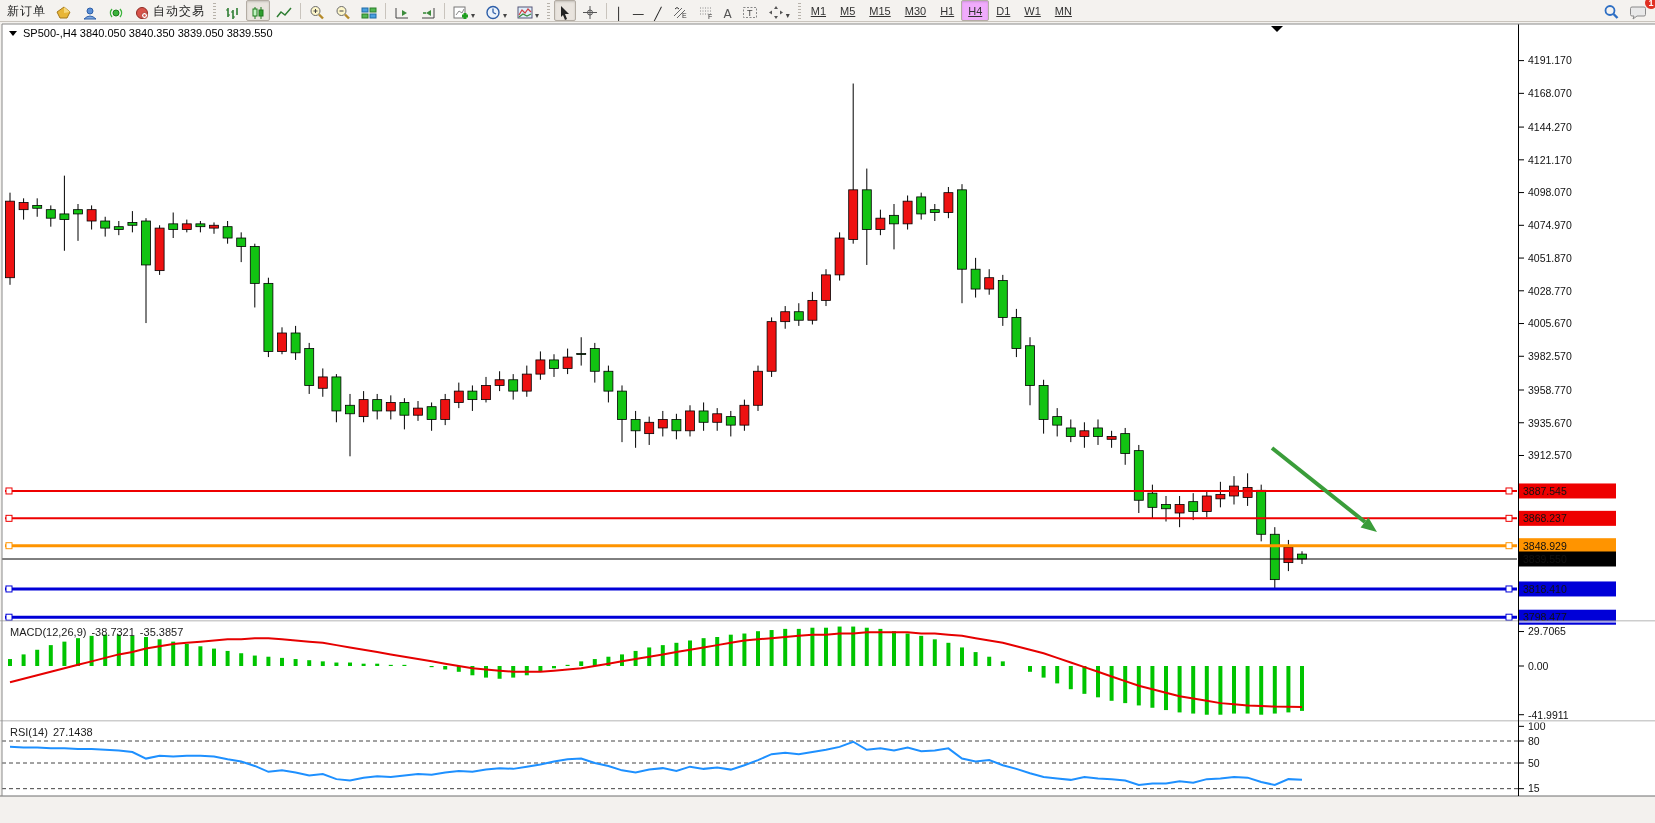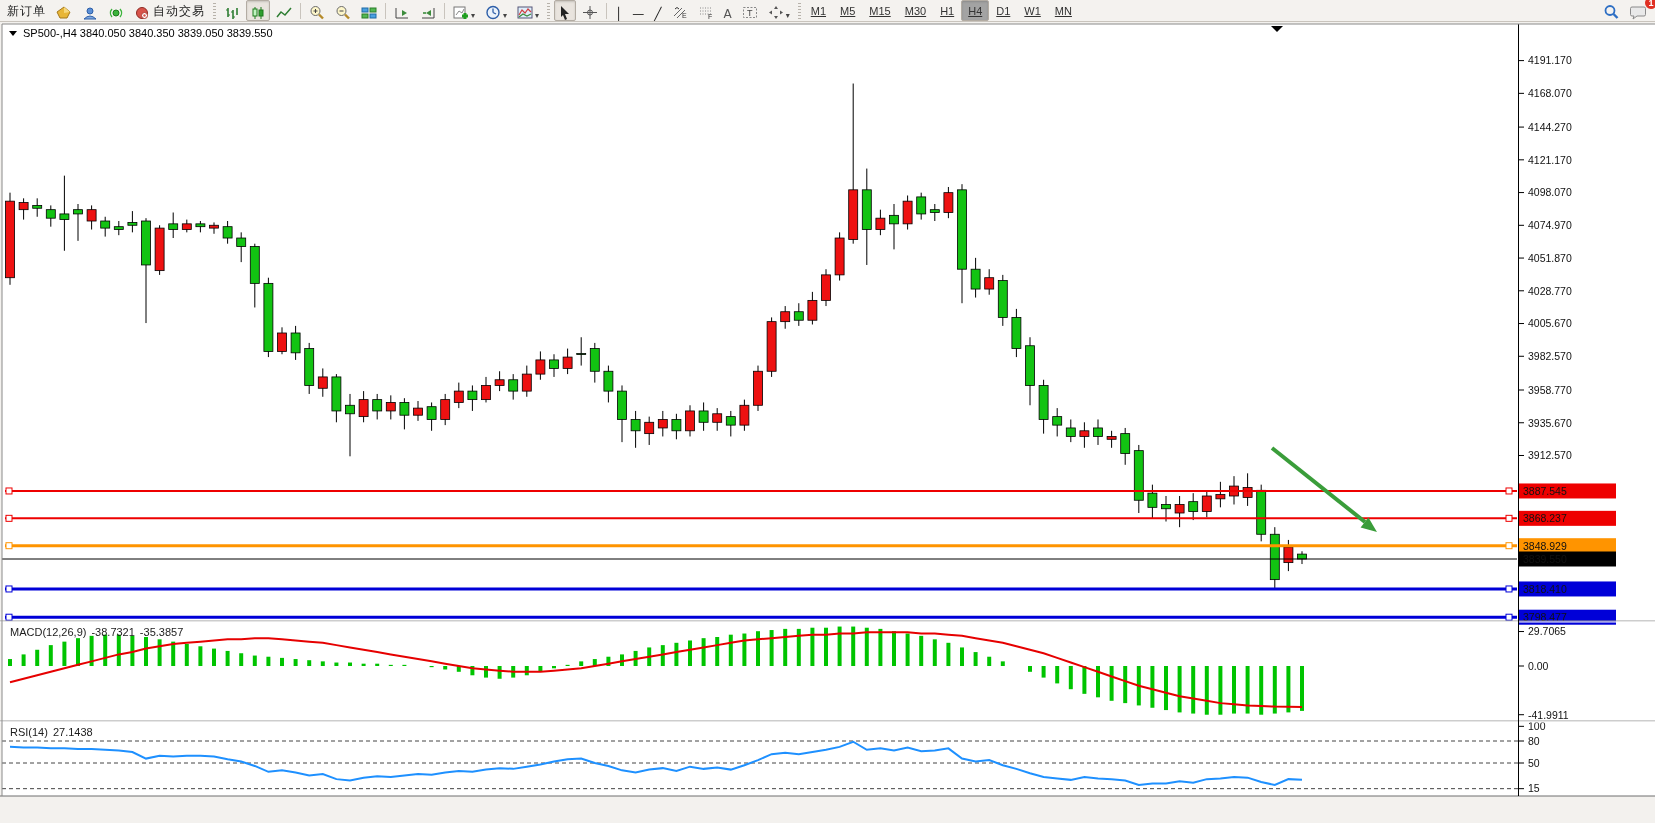--- a/index.html
+++ b/index.html
@@ -6,21 +6,21 @@
     font-family:"Liberation Sans","DejaVu Sans",sans-serif;background:#f3f1ee;}
   
   .toolbar{height:21px;display:flex;align-items:center;background:#f4f2ef;
     border-bottom:1px solid #c9c4bd;padding:0 2px;font-size:12px;color:#222;white-space:nowrap;}
   .tbtn{height:19px;display:flex;align-items:flex-end;padding:0 3px;margin:0 1px;border:1px solid transparent;border-radius:2px;}
   .tbtn.active{background:#e9e4de;border-color:#b3aca3;box-shadow:inset 0 1px 2px rgba(0,0,0,.15);}
   .tbtn svg{display:block;}
   .sep{width:1px;height:16px;background:#c9c4bd;margin:0 3px;}
   .grip{width:3px;height:16px;margin:0 3px;background-image:repeating-linear-gradient(#b7b2aa 0 1px,transparent 1px 3px);}
   .tf{padding:0 6px;height:19px;display:flex;align-items:center;font-size:11px;color:#333;border:1px solid transparent;border-radius:2px;text-decoration:underline;}
-  .tf.active{background:#a3a3a3;border-color:#b3aca3;box-shadow:inset 0 1px 2px rgba(0,0,0,.15);}
+  .tf.active{background:#f0abfc;border-color:#b3aca3;box-shadow:inset 0 1px 2px rgba(0,0,0,.15);}
   .caret{font-size:8px;color:#444;margin-left:2px;}
   .cjk{letter-spacing:1px;}
   .spacer{flex:1;}
   .badge{position:absolute;top:-4px;right:-6px;background:#e03023;color:#fff;border-radius:8px;
     font-size:9px;min-width:12px;height:12px;line-height:12px;text-align:center;font-weight:bold;}
   .chatwrap{position:relative;}
   .glyph{font-family:"DejaVu Sans",sans-serif;font-size:12px;line-height:1;}
   
   #chartsvg{display:block;}
   text{font-family:"Liberation Sans","DejaVu Sans",sans-serif;}

